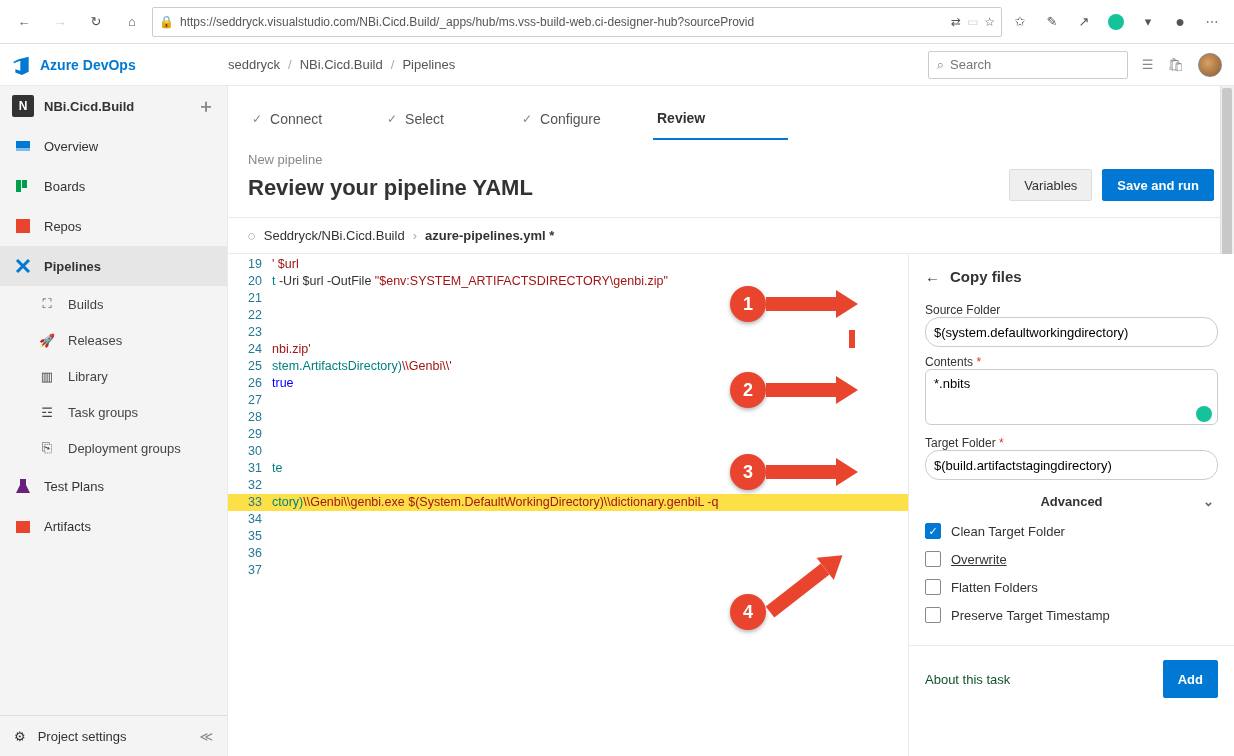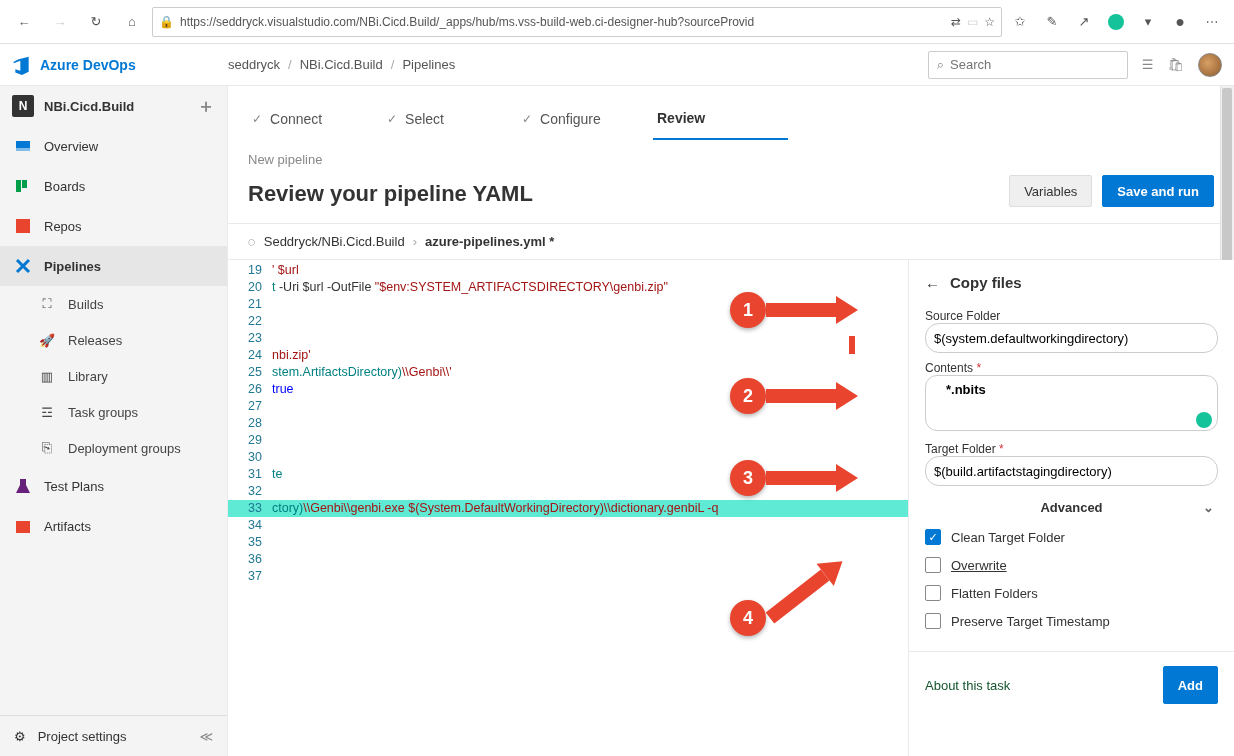--- a/index.html
+++ b/index.html
@@ -45,49 +45,49 @@
 .scrollbar-thumb { position: absolute; right: 2px; top: 2px; width: 10px; height: 300px; background: #c8c8c8; border-radius: 2px; }
 
 .wizard-steps { display: flex; gap: 0; padding: 16px 20px 0 20px; }
 .step { display: flex; align-items: center; gap: 8px; padding: 8px 4px 12px 4px; width: 135px; color: #888; font-size: 14px; }
 .step.done { color: #555; }
 .step.active { color: #333; font-weight: 600; border-bottom: 2px solid #0078d4; }
 .check { color: #888; font-size: 12px; }
 
 .header-row { padding: 12px 20px 16px 20px; display: flex; align-items: flex-end; }
 .header-row .titles { flex: 1; }
-.subtitle { color: #888; font-size: 13px; margin-bottom: 14px; }
+.subtitle { color: #888; font-size: 13px; margin-bottom: 8px; }
 .title { font-size: 22px; font-weight: 600; }
 .btn { height: 32px; padding: 0 14px; border-radius: 2px; cursor: pointer; font-size: 13px; display: flex; align-items: center; }
 .btn.secondary { background: #efefef; border: 1px solid #ddd; margin-right: 10px; }
 .btn.primary { background: #0078d4; color: #fff; border: 1px solid #0078d4; font-weight: 600; }
 
 .file-bar { border-top: 1px solid #eaeaea; border-bottom: 1px solid #eaeaea; padding: 10px 20px; display: flex; align-items: center; gap: 8px; font-size: 13px; color: #555; }
 .file-bar .repo { color: #333; }
 .file-bar .arrow { color: #aaa; }
 .file-bar .filename { font-weight: 600; color: #333; }
 
 .editor-wrap { display: flex; flex: 1; overflow: hidden; position: relative; }
 .editor { flex: 1; overflow: hidden; font-family: Consolas, monospace; font-size: 12.5px; line-height: 17px; padding-top: 2px; }
 .code-row { display: flex; }
 .gutter { width: 44px; text-align: right; color: #237893; padding-right: 10px; user-select: none; }
 .code { white-space: pre; color: #333; }
 .str { color: #a31515; }
 .kw { color: #0000ff; }
 .var { color: #008080; }
-.sel-line { background: #5eead4; }
+.sel-line { background: #fde047; }
 
 
 .panel { width: 326px; border-left: 1px solid #eaeaea; background: #fff; display: flex; flex-direction: column; }
 .panel-header { display: flex; align-items: center; gap: 10px; padding: 14px 16px; font-weight: 600; font-size: 15px; }
 .panel-body { padding: 4px 16px 10px 16px; display: flex; flex-direction: column; gap: 8px; font-size: 13px; overflow-y: auto; }
 .field-label { font-size: 12px; color: #333; }
 .req { color: #d13438; }
 .text-input { width: 100%; height: 30px; border: 1px solid #ccc; border-radius: 14px; padding: 0 8px; font-size: 13px; }
-.textarea { width: 100%; height: 56px; border: 1px solid #ccc; border-radius: 12px; padding: 6px 20px; font-size: 13px; resize: none; position: relative; font-weight: bold; }
+.textarea { width: 100%; height: 56px; border: 1px solid #ccc; border-radius: 6px; padding: 6px 8px; font-size: 13px; resize: none; position: relative; }
 .textarea-wrap { position: relative; }
 .grammarly-badge { position: absolute; right: 6px; bottom: 6px; width: 16px; height: 16px; border-radius: 50%; background: #15c39a; }
 .advanced-row { display: flex; align-items: center; justify-content: center; gap: 6px; font-weight: 600; padding: 6px 0; cursor: pointer; position: relative; }
 .advanced-row .chev { position: absolute; right: 4px; color: #666; }
 .check-row { display: flex; align-items: center; gap: 10px; font-size: 13px; }
 .checkbox { width: 16px; height: 16px; border: 1px solid #888; border-radius: 2px; display: flex; align-items: center; justify-content: center; font-size: 11px; color: #fff; }
 .checkbox.checked { background: #0078d4; border-color: #0078d4; }
 .panel-footer { border-top: 1px solid #eaeaea; padding: 14px 16px; display: flex; align-items: center; justify-content: space-between; font-size: 13px; }
 .panel-footer a { color: #14532d; text-decoration: none; }
 

